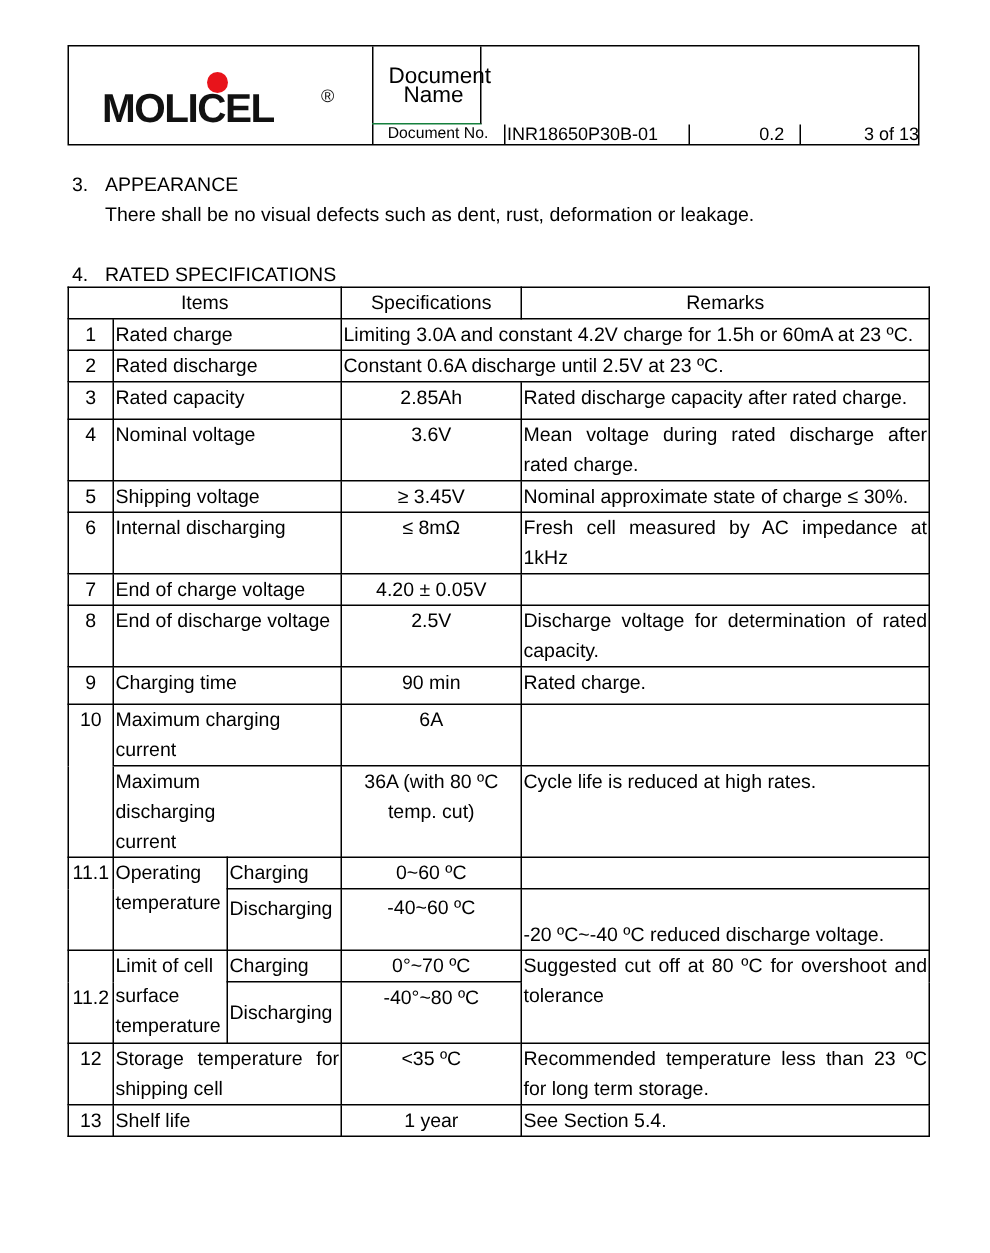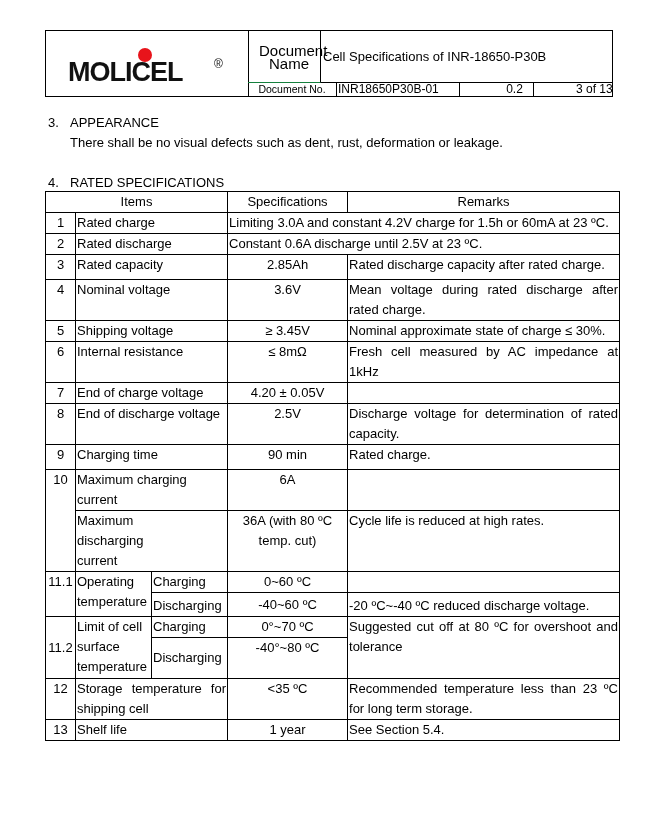--- a/index.html
+++ b/index.html
@@ -71,21 +71,20 @@
   <div class="logo-cell">
     <svg class="logo" viewBox="0 0 160 36">
       <circle cx="77" cy="7" r="7" fill="#e8141b"></circle>
       <text x="0" y="33" font-family="Liberation Sans, sans-serif" font-weight="bold" font-size="27" fill="#111" letter-spacing="-1">MOLICEL</text>
       <text x="146" y="20" font-family="Liberation Sans, sans-serif" font-size="12" fill="#111">®</text>
     </svg>
   </div>
   <div class="docname-label">
     <span style="width:50px;display:block;">Document Name</span>
   </div>
-  <div class="docname-value">Cell Specifications of INR-18650-P30B</div>
   <div class="row2">
     <div class="r2-label">Document No.</div>
     <div class="r2-docno">INR18650P30B-01</div>
     <div class="r2-ver">Ver.</div>
     <div class="r2-vernum">0.2</div>
     <div class="r2-page">Page</div>
     <div class="r2-pagenum">3 of 13</div>
   </div>
 </div>
 
@@ -135,21 +134,21 @@
     <td class="j">Mean voltage during rated discharge after rated charge.</td>
   </tr>
   <tr>
     <td class="num">5</td>
     <td colspan="2">Shipping voltage</td>
     <td class="c">≥ 3.45V</td>
     <td class="j">Nominal approximate state of charge ≤ 30%.</td>
   </tr>
   <tr>
     <td class="num">6</td>
-    <td colspan="2">Internal resistance</td>
+    <td colspan="2">Internal discharging</td>
     <td class="c">≤ 8mΩ</td>
     <td class="j">Fresh cell measured by AC impedance at 1kHz</td>
   </tr>
   <tr>
     <td class="num">7</td>
     <td colspan="2">End of charge voltage</td>
     <td class="c">4.20 ± 0.05V</td>
     <td class="j"></td>
   </tr>
   <tr>
@@ -179,21 +178,21 @@
   <tr>
     <td class="num" rowspan="2" style="vertical-align:top;padding-top:0;">11.1</td>
     <td rowspan="2" style="padding-right:0;">Operating temperature</td>
     <td>Charging</td>
     <td class="c">0~60 ºC</td>
     <td class="j"></td>
   </tr>
   <tr>
     <td style="padding-top:3px;">Discharging</td>
     <td class="c" style="padding-top:2px;">-40~60 ºC</td>
-    <td class="j" style="padding-top:3px;white-space:nowrap;">-20 ºC~-40 ºC reduced discharge voltage.</td>
+    <td class="j" style="padding-top:20px;white-space:nowrap;">-20 ºC~-40 ºC reduced discharge voltage.</td>
   </tr>
   <tr>
     <td class="num midv" rowspan="2">11.2</td>
     <td rowspan="2" style="padding-right:0;">Limit of cell surface temperature</td>
     <td>Charging</td>
     <td class="c">0°~70 ºC</td>
     <td class="j" rowspan="2">Suggested cut off at 80 ºC for overshoot and tolerance</td>
   </tr>
   <tr>
     <td class="midv" style="height:40px;">Discharging</td>

